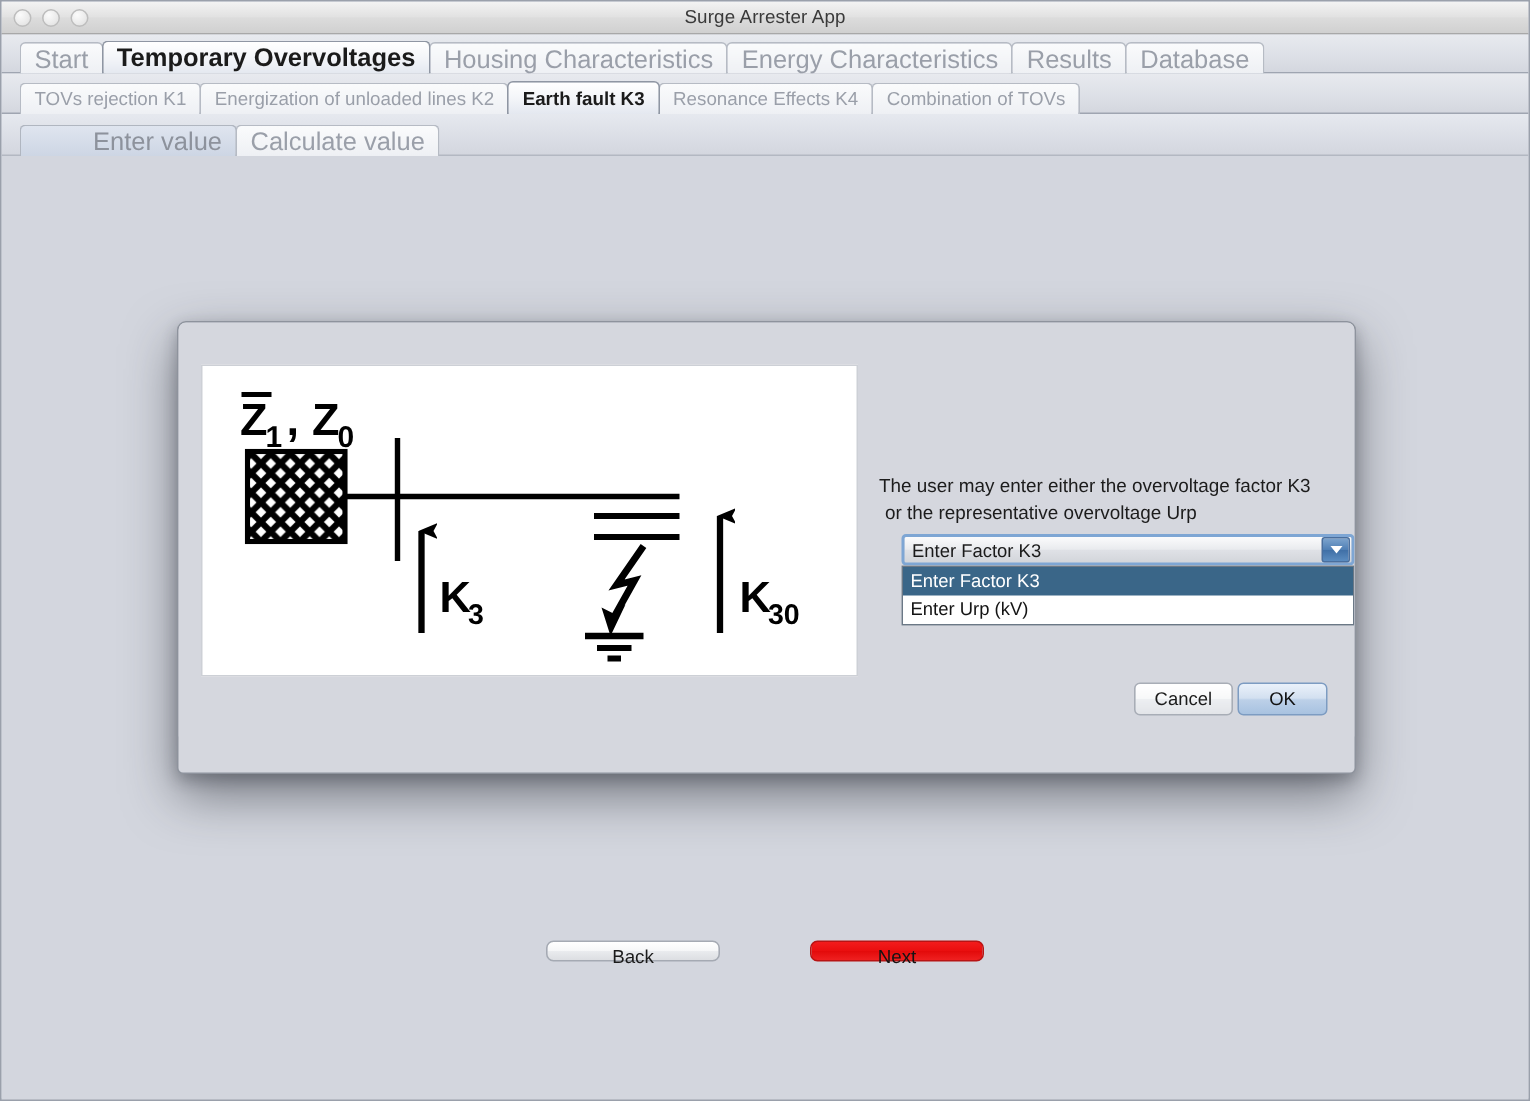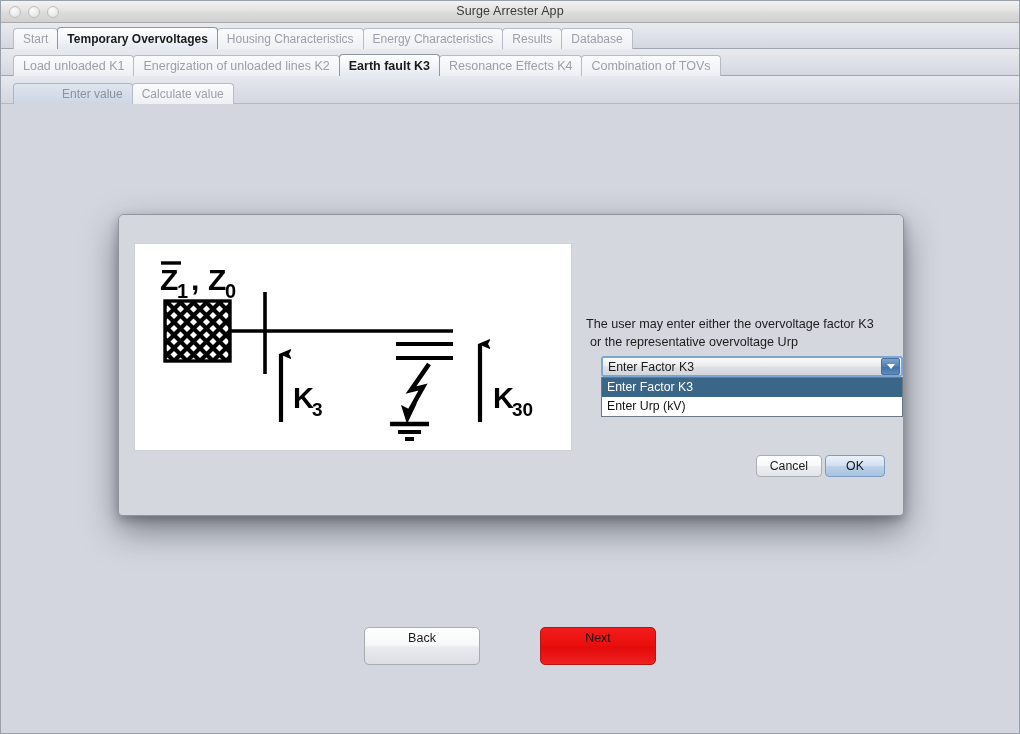--- a/index.html
+++ b/index.html
@@ -77,21 +77,21 @@
     left: 0; right: 0; bottom: 0;
     height: 1px;
     background: #9fa5b1;
   }
   .tab {
     position: relative;
     z-index: 2;
     height: 21px;
     line-height: 21px;
     padding: 0 9px;
-    font-size: 12px;
+    font-size: 17px;
     color: #9a9fa9;
     background: linear-gradient(to bottom, #fafbfc 0%, #eef0f4 100%);
     border: 1px solid #b6bbc4;
     border-bottom: none;
     border-radius: 4px 4px 0 0;
     margin-right: -1px;
     box-sizing: border-box;
     white-space: nowrap;
     cursor: default;
   }
@@ -295,21 +295,21 @@
   .nav {
     position: absolute;
     left: 0; right: 0;
     top: 523px;
     display: flex;
     justify-content: center;
     gap: 24px;
   }
   .nav-btn {
     width: 116px;
-    height: 38px;
+    height: 14px;
     line-height: 21px;
     text-align: center;
     font-size: 12.5px;
     color: #1b1b1b;
     border: 1px solid #a5aab3;
     border-radius: 5px;
     background: linear-gradient(to bottom, #ffffff 0%, #f6f7f8 47%, #e9ebee 53%, #dcdee2 100%);
     box-sizing: border-box;
     cursor: default;
   }
@@ -337,21 +337,21 @@
   <div class="tabstrip row1">
     <div class="tab">Start</div>
     <div class="tab selected">Temporary Overvoltages</div>
     <div class="tab">Housing Characteristics</div>
     <div class="tab">Energy Characteristics</div>
     <div class="tab">Results</div>
     <div class="tab">Database</div>
   </div>
 
   <div class="tabstrip row2">
-    <div class="tab row2">Load unloaded K1</div>
+    <div class="tab row2">TOVs rejection K1</div>
     <div class="tab row2">Energization of unloaded lines K2</div>
     <div class="tab row2 selected">Earth fault K3</div>
     <div class="tab row2">Resonance Effects K4</div>
     <div class="tab row2">Combination of TOVs</div>
   </div>
 
   <div class="tabstrip row3">
     <div class="tab soft-selected">Enter value</div>
     <div class="tab">Calculate value</div>
   </div>

